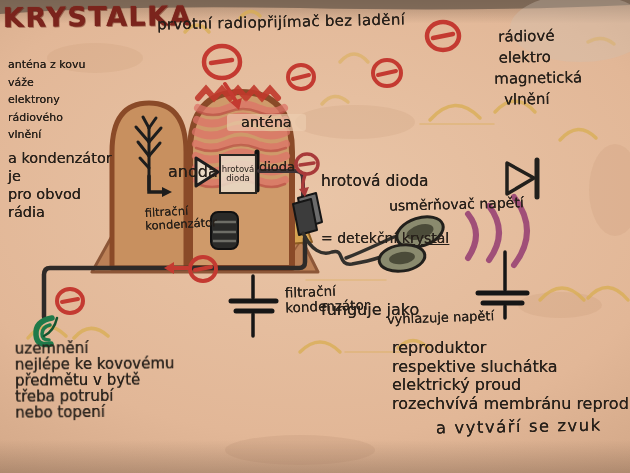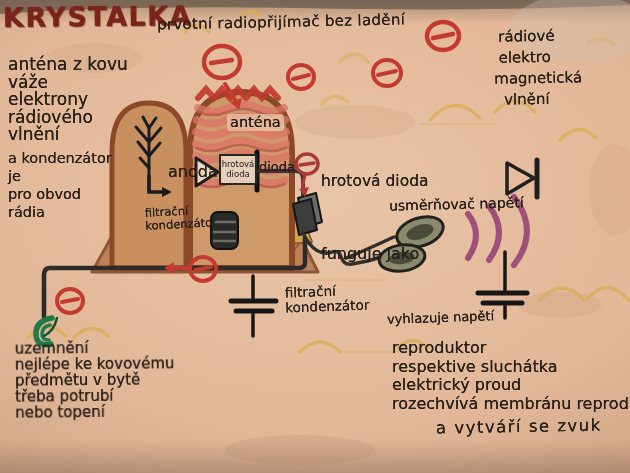--- a/index.html
+++ b/index.html
@@ -18,23 +18,23 @@
     text-shadow:0 0 .5px currentColor;
     line-height:1.2; z-index:3;
   }
   .title{
     font-size:27px; font-weight:bold; letter-spacing:1.5px; color:#7b241c;
     transform:rotate(-.6deg);
     text-shadow:1px 1px 0 rgba(94,22,12,.45), 0 0 1px #7b241c;
   }
   .subtitle{font-size:15px; transform:rotate(-1.2deg); letter-spacing:.3px;}
   .ul{text-decoration:underline;}
-  .chip{background:rgba(236,206,176,.65); padding:0 3px; border-radius:3px;}
+  .chip{background:rgba(236,206,176,.65); padding:0 14px; border-radius:3px;}
   .diodebox{
-    position:absolute; left:219px; top:154px; width:38px; height:31px;
+    position:absolute; left:219px; top:154px; width:38px; height:40px;
     background:rgba(233,217,198,.88); border:2px solid #2a2621; z-index:3;
     font-size:8.5px; line-height:9.5px; text-align:center; color:#27201a;
     display:flex; align-items:center; justify-content:center; white-space:pre;
     font-family:"DejaVu Sans", sans-serif;
   }
 </style>
 </head>
 <body>
 
 <div class="stage">
@@ -219,37 +219,38 @@
     <g>
       <ellipse cx="70" cy="301" rx="13" ry="12" stroke-width="4"></ellipse>
       <path d="M62,302 l16,-3" stroke-width="4"></path>
     </g>
   </g>
 </svg>
 
 <div class="hw title" style="left:3px;top:1px">KRYSTALKA</div>
 <div class="hw subtitle" style="left:157px;top:13px">prvotní radiopřijímač bez ladění</div>
 
-<div class="hw" style="left:8px;top:56px;font-size:17px;line-height:17.5px">anténa z kovu
+<div class="hw" style="left:8px;top:56px;font-size:11px;line-height:17.5px">anténa z kovu
 váže
 elektrony
 rádiového
 vlnění</div>
 <div class="hw" style="left:8px;top:149px;font-size:14.5px;line-height:18px">a kondenzátor
 je
 pro obvod
 rádia</div>
 
 <div class="hw" style="left:494px;top:26px;font-size:15px;line-height:21px;transform:rotate(-1deg)"> rádiové
  elektro
 magnetická
   vlnění</div>
 
 <div class="hw" style="left:321px;top:135px;font-size:15.5px">
   <div>hrotová dioda</div>
+  <div style="font-size:14px;margin-top:2px"><span>= detekční </span><span class="ul">krystal</span></div>
   <div style="font-size:16px;margin-top:16px">funguje jako</div>
 </div>
 <div class="hw" style="left:389px;top:196px;font-size:14px;transform:rotate(-1.5deg)">usměrňovač napětí</div>
 
 <div class="hw chip" style="left:227px;top:114px;font-size:14.5px">anténa</div>
 <div class="hw" style="left:168px;top:162px;font-size:16px">anoda</div>
 <div class="diodebox">hrotová
 dioda</div>
 <div class="hw" style="left:259px;top:159px;font-size:13px">dioda</div>
 <div class="hw" style="left:145px;top:205px;font-size:11.5px;line-height:12.5px;transform:rotate(-3deg)">filtrační

